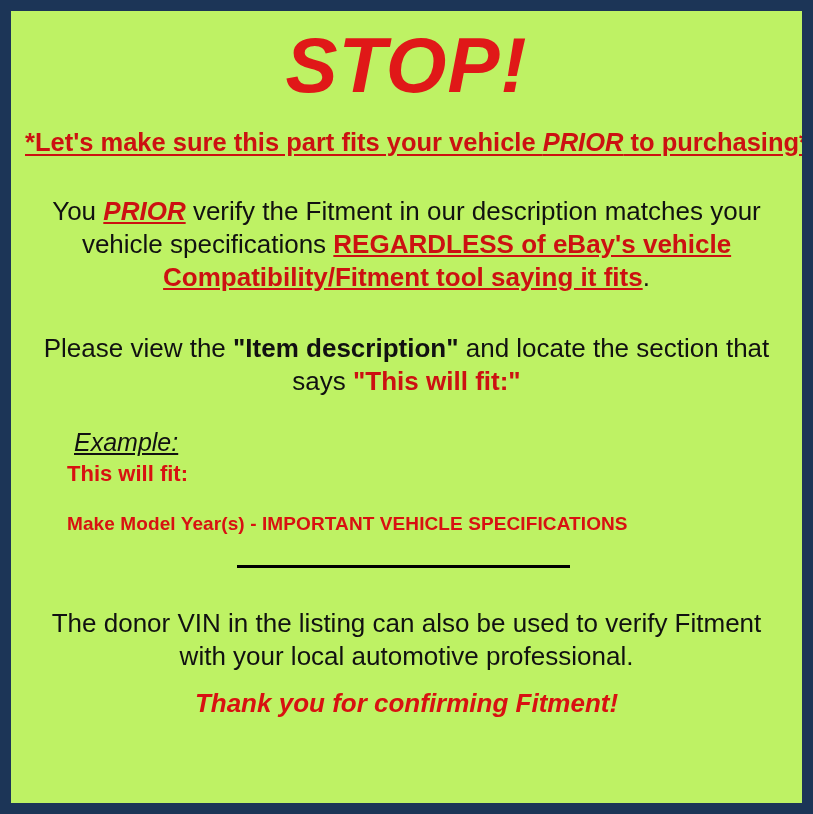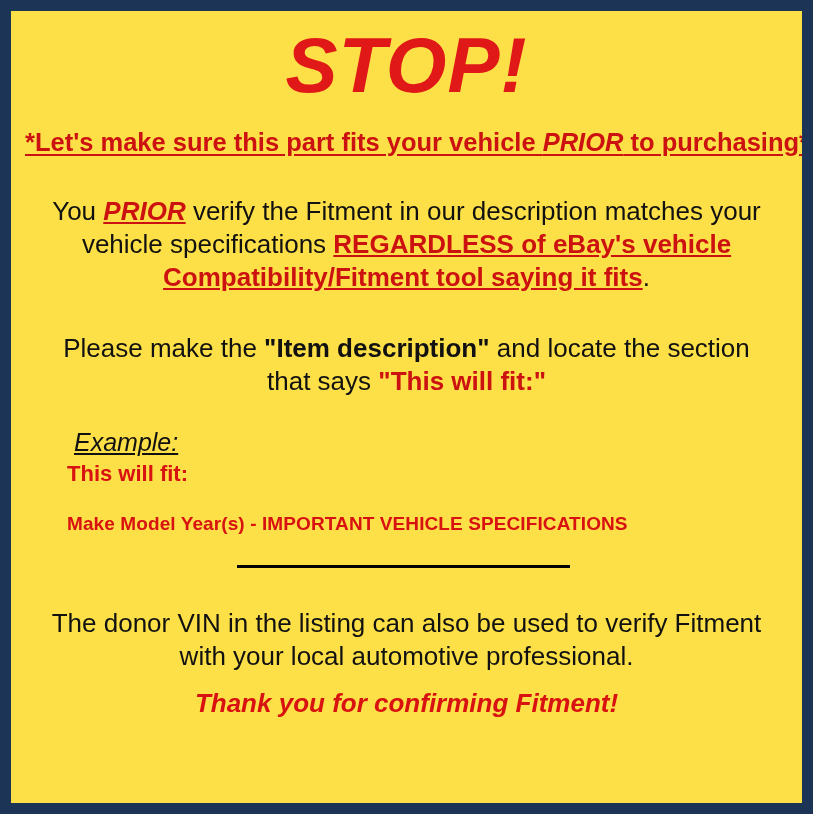--- a/index.html
+++ b/index.html
@@ -13,21 +13,21 @@
     height: 814px;
     font-family: "Liberation Sans", sans-serif;
     -webkit-font-smoothing: antialiased;
   }
 
   .notice-frame {
     box-sizing: border-box;
     width: 813px;
     height: 814px;
     border: 11px solid #1c3557;
-    background: #fde047;
+    background: #bef264;
     overflow: hidden;
     position: relative;
   }
 
   .notice-body {
     box-sizing: border-box;
     width: 100%;
     height: 100%;
     padding: 0 14px;
     text-align: center;
@@ -157,21 +157,21 @@
 
 <div class="notice-frame">
   <div class="notice-body">
 
     <h1 class="stop-title">STOP!</h1>
 
     <p class="tagline"><span>*Let's make sure this part fits your vehicle </span><span class="ital">PRIOR</span><span> to purchasing*</span></p>
 
     <p class="para para-must"><span>You </span><span class="em-red-bold-italic-underline">PRIOR</span><span> verify the Fitment in our description matches your vehicle specifications </span><span class="em-red-bold-underline">REGARDLESS of eBay's vehicle Compatibility/Fitment tool saying it fits</span><span>.</span></p>
 
-    <p class="para para-view"><span>Please make the </span><span class="em-bold">"Item description"</span><span> and locate the section that says </span><span class="em-red-bold">"This will fit:"</span></p>
+    <p class="para para-view"><span>Please view the </span><span class="em-bold">"Item description"</span><span> and locate the section that says </span><span class="em-red-bold">"This will fit:"</span></p>
 
     <div class="example-block">
       <p style="margin:0;"><span class="example-label">Example:</span></p>
       <p class="example-fit">This will fit:</p>
       <p class="example-spec">Make Model Year(s) - IMPORTANT VEHICLE SPECIFICATIONS</p>
     </div>
 
     <div class="divider-wrap">
       <div class="divider"></div>
     </div>

